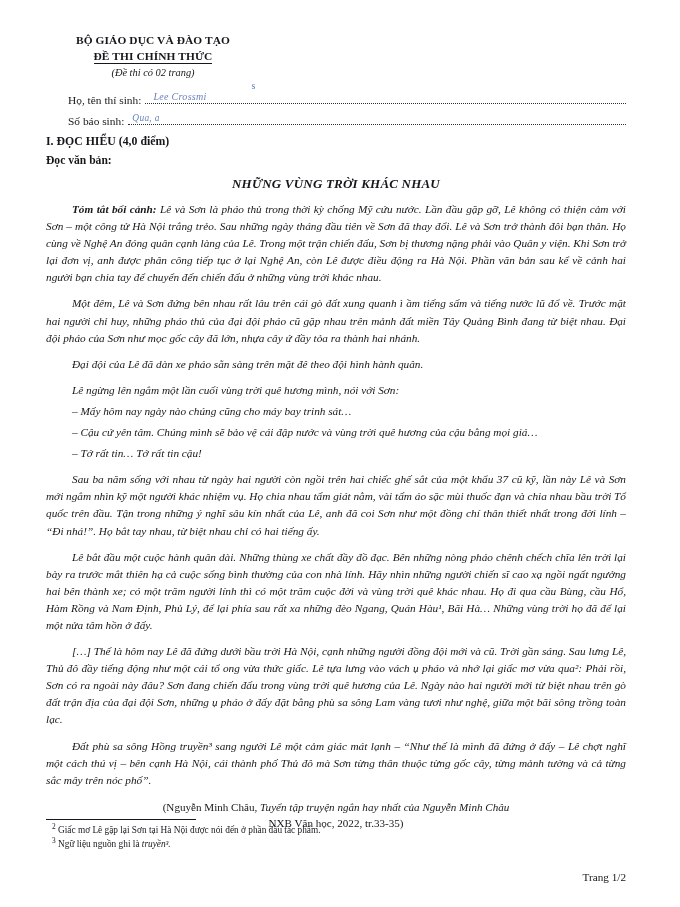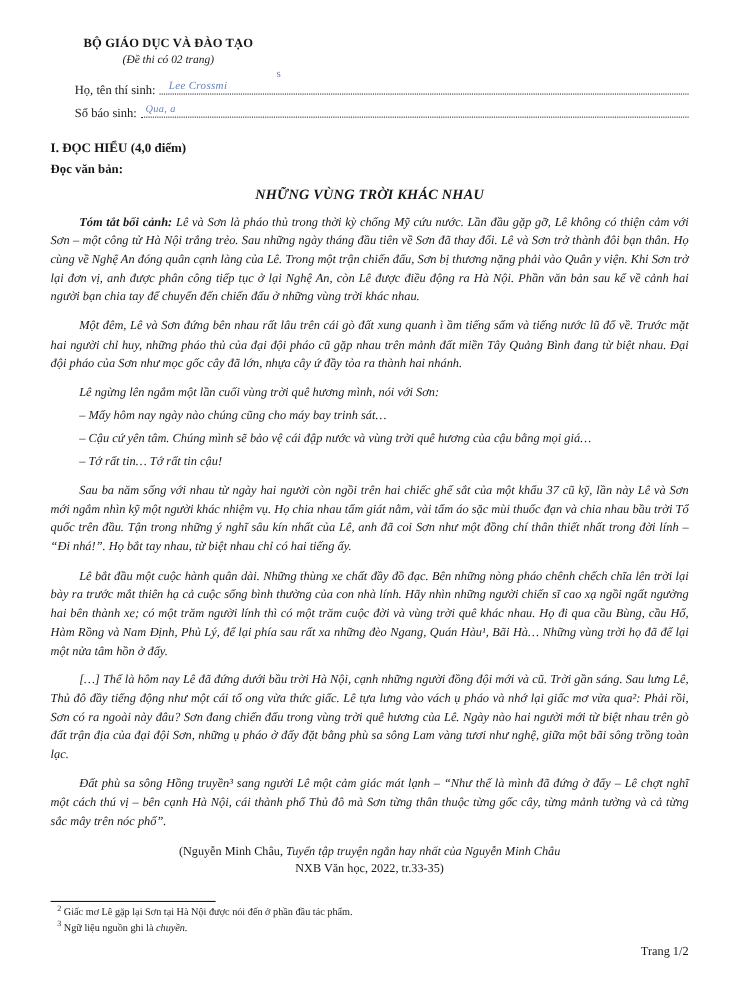--- a/index.html
+++ b/index.html
@@ -108,21 +108,21 @@
     top: -12px;
     font-size: 10px;
     color: #2c4fa3;
     opacity: .75;
   }
 
   
   .section-title {
     font-weight: bold;
     font-size: 11.8px;
-    margin-top: 18px;
+    margin-top: 7px;
   }
   .sub-title {
     font-weight: bold;
     font-size: 11.6px;
     margin-top: 5px;
   }
   .work-title {
     text-align: center;
     font-weight: bold;
     font-style: italic;
@@ -174,32 +174,33 @@
     font-size: 9.3px;
     line-height: 1.45;
     padding-left: 6px;
   }
   .fn .it { font-style: italic; }
 
   
   .page-num {
     position: absolute;
     right: 46px;
-    bottom: 36px;
+    bottom: 24px;
     font-size: 11.2px;
   }
 </style>
 </head>
 <body>
 
 <div class="page">
 
   <div class="header">
     <div class="header-left">
       <div class="h-strong">BỘ GIÁO DỤC VÀ ĐÀO TẠO</div>
+      <div><span class="h-strong underline">ĐỀ THI CHÍNH THỨC</span></div>
       <div class="h-italic">(Đề thi có 02 trang)</div>
     </div>
   </div>
 
   <div class="fields">
     <div class="field-row">
       <span class="field-label">Họ, tên thí sinh:</span>
       <span class="dotline">
         <span class="ink">Lee Crossmi</span>
         <span class="pen-mark">s</span>
@@ -214,37 +215,38 @@
   </div>
 
   <div class="section-title">I. ĐỌC HIỂU (4,0 điểm)</div>
   <div class="sub-title">Đọc văn bản:</div>
 
   <div class="work-title">NHỮNG VÙNG TRỜI KHÁC NHAU</div>
 
   <p class="para it"><b>Tóm tắt bối cảnh:</b><span> Lê và Sơn là pháo thủ trong thời kỳ chống Mỹ cứu nước. Lần đầu gặp gỡ, Lê không có thiện cảm với Sơn – một công tử Hà Nội trắng trẻo. Sau những ngày tháng đầu tiên về Sơn đã thay đổi. Lê và Sơn trở thành đôi bạn thân. Họ cùng về Nghệ An đóng quân cạnh làng của Lê. Trong một trận chiến đấu, Sơn bị thương nặng phải vào Quân y viện. Khi Sơn trở lại đơn vị, anh được phân công tiếp tục ở lại Nghệ An, còn Lê được điều động ra Hà Nội. Phần văn bản sau kể về cảnh hai người bạn chia tay để chuyển đến chiến đấu ở những vùng trời khác nhau.</span></p>
 
   <p class="para it">Một đêm, Lê và Sơn đứng bên nhau rất lâu trên cái gò đất xung quanh ì ầm tiếng sấm và tiếng nước lũ đổ về. Trước mặt hai người chỉ huy, những pháo thủ của đại đội pháo cũ gặp nhau trên mảnh đất miền Tây Quảng Bình đang từ biệt nhau. Đại đội pháo của Sơn như mọc gốc cây đã lớn, nhựa cây ứ đầy tỏa ra thành hai nhánh.</p>
+  <p class="para it">Đại đội của Lê đã dàn xe pháo sẵn sàng trên mặt đê theo đội hình hành quân.</p>
   <p class="para it">Lê ngừng lên ngắm một lần cuối vùng trời quê hương mình, nói với Sơn:</p>
 
   <p class="dash-line">– Mấy hôm nay ngày nào chúng cũng cho máy bay trinh sát…</p>
   <p class="dash-line">– Cậu cứ yên tâm. Chúng mình sẽ bảo vệ cái đập nước và vùng trời quê hương của cậu bằng mọi giá…</p>
   <p class="dash-line">– Tớ rất tin… Tớ rất tin cậu!</p>
 
   <p class="para it">Sau ba năm sống với nhau từ ngày hai người còn ngồi trên hai chiếc ghế sắt của một khẩu 37 cũ kỹ, lần này Lê và Sơn mới ngắm nhìn kỹ một người khác nhiệm vụ. Họ chia nhau tấm giát nằm, vài tấm áo sặc mùi thuốc đạn và chia nhau bầu trời Tổ quốc trên đầu. Tận trong những ý nghĩ sâu kín nhất của Lê, anh đã coi Sơn như một đồng chí thân thiết nhất trong đời lính – “Đi nhá!”. Họ bắt tay nhau, từ biệt nhau chỉ có hai tiếng ấy.</p>
   <p class="para it">Lê bắt đầu một cuộc hành quân dài. Những thùng xe chất đầy đồ đạc. Bên những nòng pháo chênh chếch chĩa lên trời lại bày ra trước mắt thiên hạ cả cuộc sống bình thường của con nhà lính. Hãy nhìn những người chiến sĩ cao xạ ngồi ngất ngưởng hai bên thành xe; có một trăm người lính thì có một trăm cuộc đời và vùng trời quê khác nhau. Họ đi qua cầu Bùng, cầu Hổ, Hàm Rồng và Nam Định, Phủ Lý, để lại phía sau rất xa những đèo Ngang, Quán Hàu¹, Bãi Hà… Những vùng trời họ đã để lại một nửa tâm hồn ở đấy.</p>
   <p class="para it">[…] Thế là hôm nay Lê đã đứng dưới bầu trời Hà Nội, cạnh những người đồng đội mới và cũ. Trời gần sáng. Sau lưng Lê, Thủ đô đầy tiếng động như một cái tổ ong vừa thức giấc. Lê tựa lưng vào vách ụ pháo và nhớ lại giấc mơ vừa qua²: Phải rồi, Sơn có ra ngoài này đâu? Sơn đang chiến đấu trong vùng trời quê hương của Lê. Ngày nào hai người mới từ biệt nhau trên gò đất trận địa của đại đội Sơn, những ụ pháo ở đấy đặt bằng phù sa sông Lam vàng tươi như nghệ, giữa một bãi sông trồng toàn lạc.</p>
   <p class="para it">Đất phù sa sông Hồng truyền³ sang người Lê một cảm giác mát lạnh – “Như thế là mình đã đứng ở đấy – Lê chợt nghĩ một cách thú vị – bên cạnh Hà Nội, cái thành phố Thủ đô mà Sơn từng thân thuộc từng gốc cây, từng mảnh tường và cả từng sắc mây trên nóc phố”.</p>
 
   <div class="attrib">
     <div><span>(Nguyễn Minh Châu, </span><span class="it">Tuyển tập truyện ngắn hay nhất của Nguyễn Minh Châu</span></div>
     <div>NXB Văn học, 2022, tr.33-35)</div>
   </div>
 
   <div class="fn-wrap">
     <div class="fn-rule"></div>
     <div class="fn"><sup>2</sup> <span>Giấc mơ Lê gặp lại Sơn tại Hà Nội được nói đến ở phần đầu tác phẩm.</span><span class="it"></span></div>
-    <div class="fn"><sup>3</sup> <span>Ngữ liệu nguồn ghi là </span><span class="it">chuyền.</span></div>
+    <div class="fn"><sup>3</sup> <span>Ngữ liệu nguồn ghi là </span><span class="it">truyền³.</span></div>
   </div>
 
   <div class="page-num">Trang 1/2</div>
 
 </div>
 
 </body></html>

